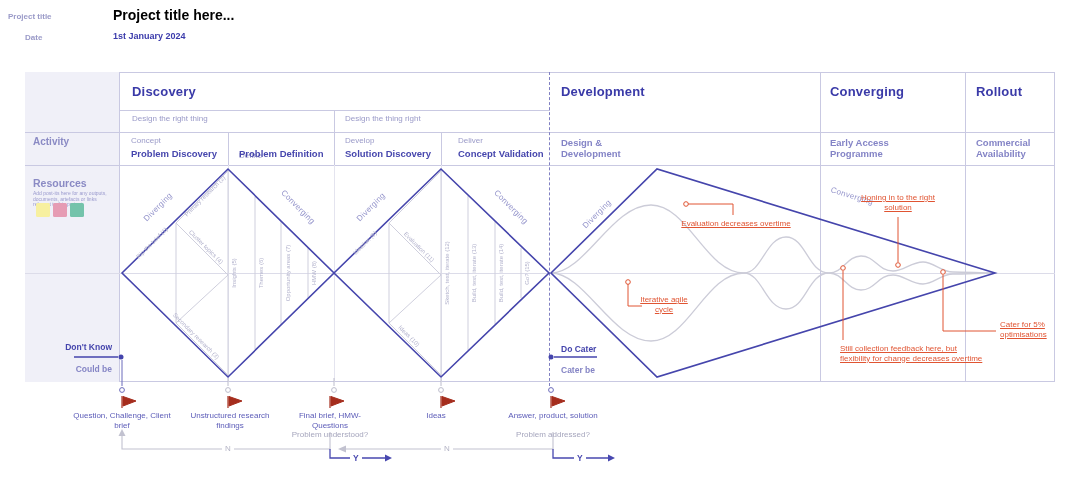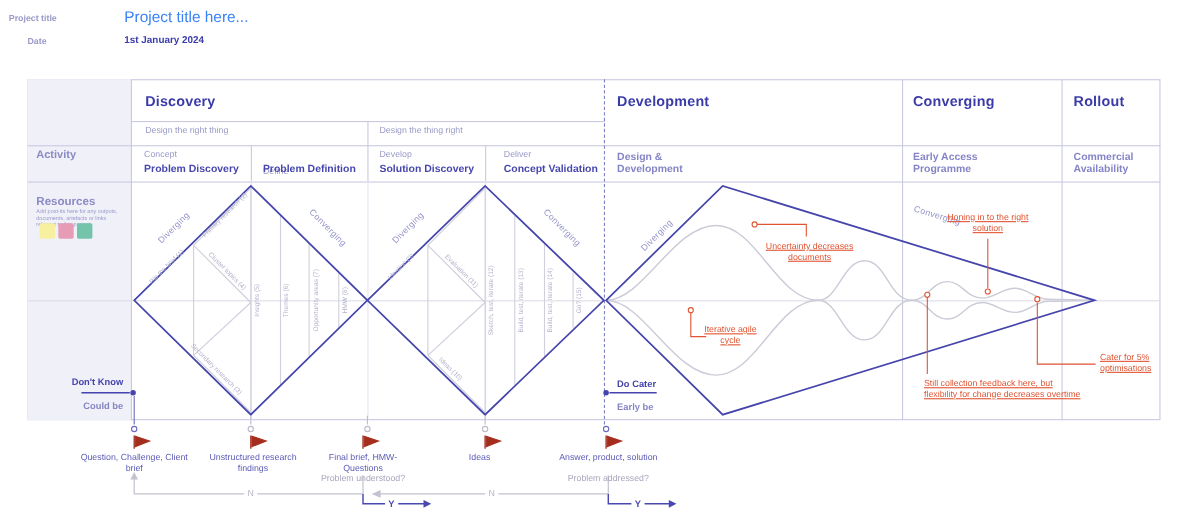--- a/index.html
+++ b/index.html
@@ -26,21 +26,21 @@
   .ylab{font-size:8.5px;font-weight:bold;color:#4848b0;background:#fff;padding:0 3px;}
   .postit{position:absolute;width:14px;height:14px;border-radius:1.5px;}
   .p1{background:#f7f0a0;}.p2{background:#e69cb4;}.p3{background:#74c3ab;}
   .center{transform:translate(-50%,0);text-align:center;}
   svg{position:absolute;left:0;top:0;pointer-events:none;}
 </style>
 </head>
 <body>
 
 <div class="abs lbl-sm" style="left:8px;top:12px;font-weight:bold">Project title</div>
-<div class="abs" style="left:113px;top:7px;font-size:14px;font-weight:normal;color:#3b82f6">Project title here...</div>
+<div class="abs" style="left:113px;top:7px;font-size:14px;font-weight:bold;color:#000000">Project title here...</div>
 <div class="abs lbl-sm" style="left:25px;top:33px;font-weight:bold">Date</div>
 <div class="abs" style="left:113px;top:31px;font-size:9px;font-weight:bold;color:#3b3bab">1st January 2024</div>
 
 <div class="abs" style="left:25px;top:72px;width:1030px;height:310px;border:1px solid #c9c9e2;box-sizing:border-box;background:#fff"></div>
 <div class="abs" style="left:25px;top:72px;width:95px;height:310px;background:#f0f0f8;border-right:1px solid #c9c9e2;box-sizing:border-box"></div>
 <div class="hline" style="left:120px;top:110px;width:430px"></div>
 <div class="hline" style="left:25px;top:132px;width:1030px"></div>
 <div class="hline" style="left:25px;top:165px;width:1030px"></div>
 <div class="hline mid" style="left:25px;top:273px;width:1030px"></div>
 <div class="vline" style="left:334px;top:110px;height:55px"></div>
@@ -184,30 +184,30 @@
 <div class="rot dstep" style="left:288px;top:273px;transform:translate(-50%,-50%) rotate(-90deg)">Opportunity areas (7)</div>
 <div class="rot dstep" style="left:314px;top:273px;transform:translate(-50%,-50%) rotate(-90deg)">HMW (8)</div>
 <div class="rot dstep" style="left:365px;top:243px;transform:translate(-50%,-50%) rotate(-45deg)">Ideation (9)</div>
 <div class="rot dstep" style="left:409px;top:336px;transform:translate(-50%,-50%) rotate(45deg)">Ideas (10)</div>
 <div class="rot dstep" style="left:419px;top:247px;transform:translate(-50%,-50%) rotate(45deg)">Evaluation (11)</div>
 <div class="rot dstep" style="left:447px;top:273px;transform:translate(-50%,-50%) rotate(-90deg)">Sketch, test, iterate (12)</div>
 <div class="rot dstep" style="left:474px;top:273px;transform:translate(-50%,-50%) rotate(-90deg)">Build, test, iterate (13)</div>
 <div class="rot dstep" style="left:501px;top:273px;transform:translate(-50%,-50%) rotate(-90deg)">Build, test, iterate (14)</div>
 <div class="rot dstep" style="left:527px;top:273px;transform:translate(-50%,-50%) rotate(-90deg)">Go? (15)</div>
 
-<div class="abs red center" style="left:736px;top:219px;width:112px">Uncertainty decreases documents</div>
+<div class="abs red center" style="left:736px;top:219px;width:112px">Evaluation decreases overtime</div>
 <div class="abs red center" style="left:664px;top:295px;width:52px">Iterative agile cycle</div>
 <div class="abs red center" style="left:898px;top:193px;width:90px">Honing in to the right solution</div>
 <div class="abs red" style="left:840px;top:344px;width:148px">Still collection feedback here, but flexibility for change decreases overtime</div>
 <div class="abs red" style="left:1000px;top:320px;width:72px">Cater for 5% optimisations</div>
 
 <div class="abs know" style="left:40px;top:342px;width:72px;text-align:right">Don't Know</div>
 <div class="abs know2" style="left:40px;top:364px;width:72px;text-align:right">Could be</div>
 <div class="abs know" style="left:561px;top:344px">Do Cater</div>
-<div class="abs know2" style="left:561px;top:365px">Early be</div>
+<div class="abs know2" style="left:561px;top:365px">Cater be</div>
 
 <div class="abs mtitle center" style="left:122px;top:411px;width:110px">Question, Challenge, Client brief</div>
 <div class="abs mtitle center" style="left:230px;top:411px;width:95px">Unstructured research findings</div>
 <div class="abs mtitle center" style="left:330px;top:411px;width:90px">Final brief, HMW-Questions</div>
 <div class="abs msub center" style="left:330px;top:430px;width:120px">Problem understood?</div>
 <div class="abs mtitle center" style="left:436px;top:411px;width:60px">Ideas</div>
 <div class="abs mtitle center" style="left:553px;top:411px;width:100px">Answer, product, solution</div>
 <div class="abs msub center" style="left:553px;top:430px;width:120px">Problem addressed?</div>
 
 <div class="abs nlab" style="left:222px;top:444px">N</div>

